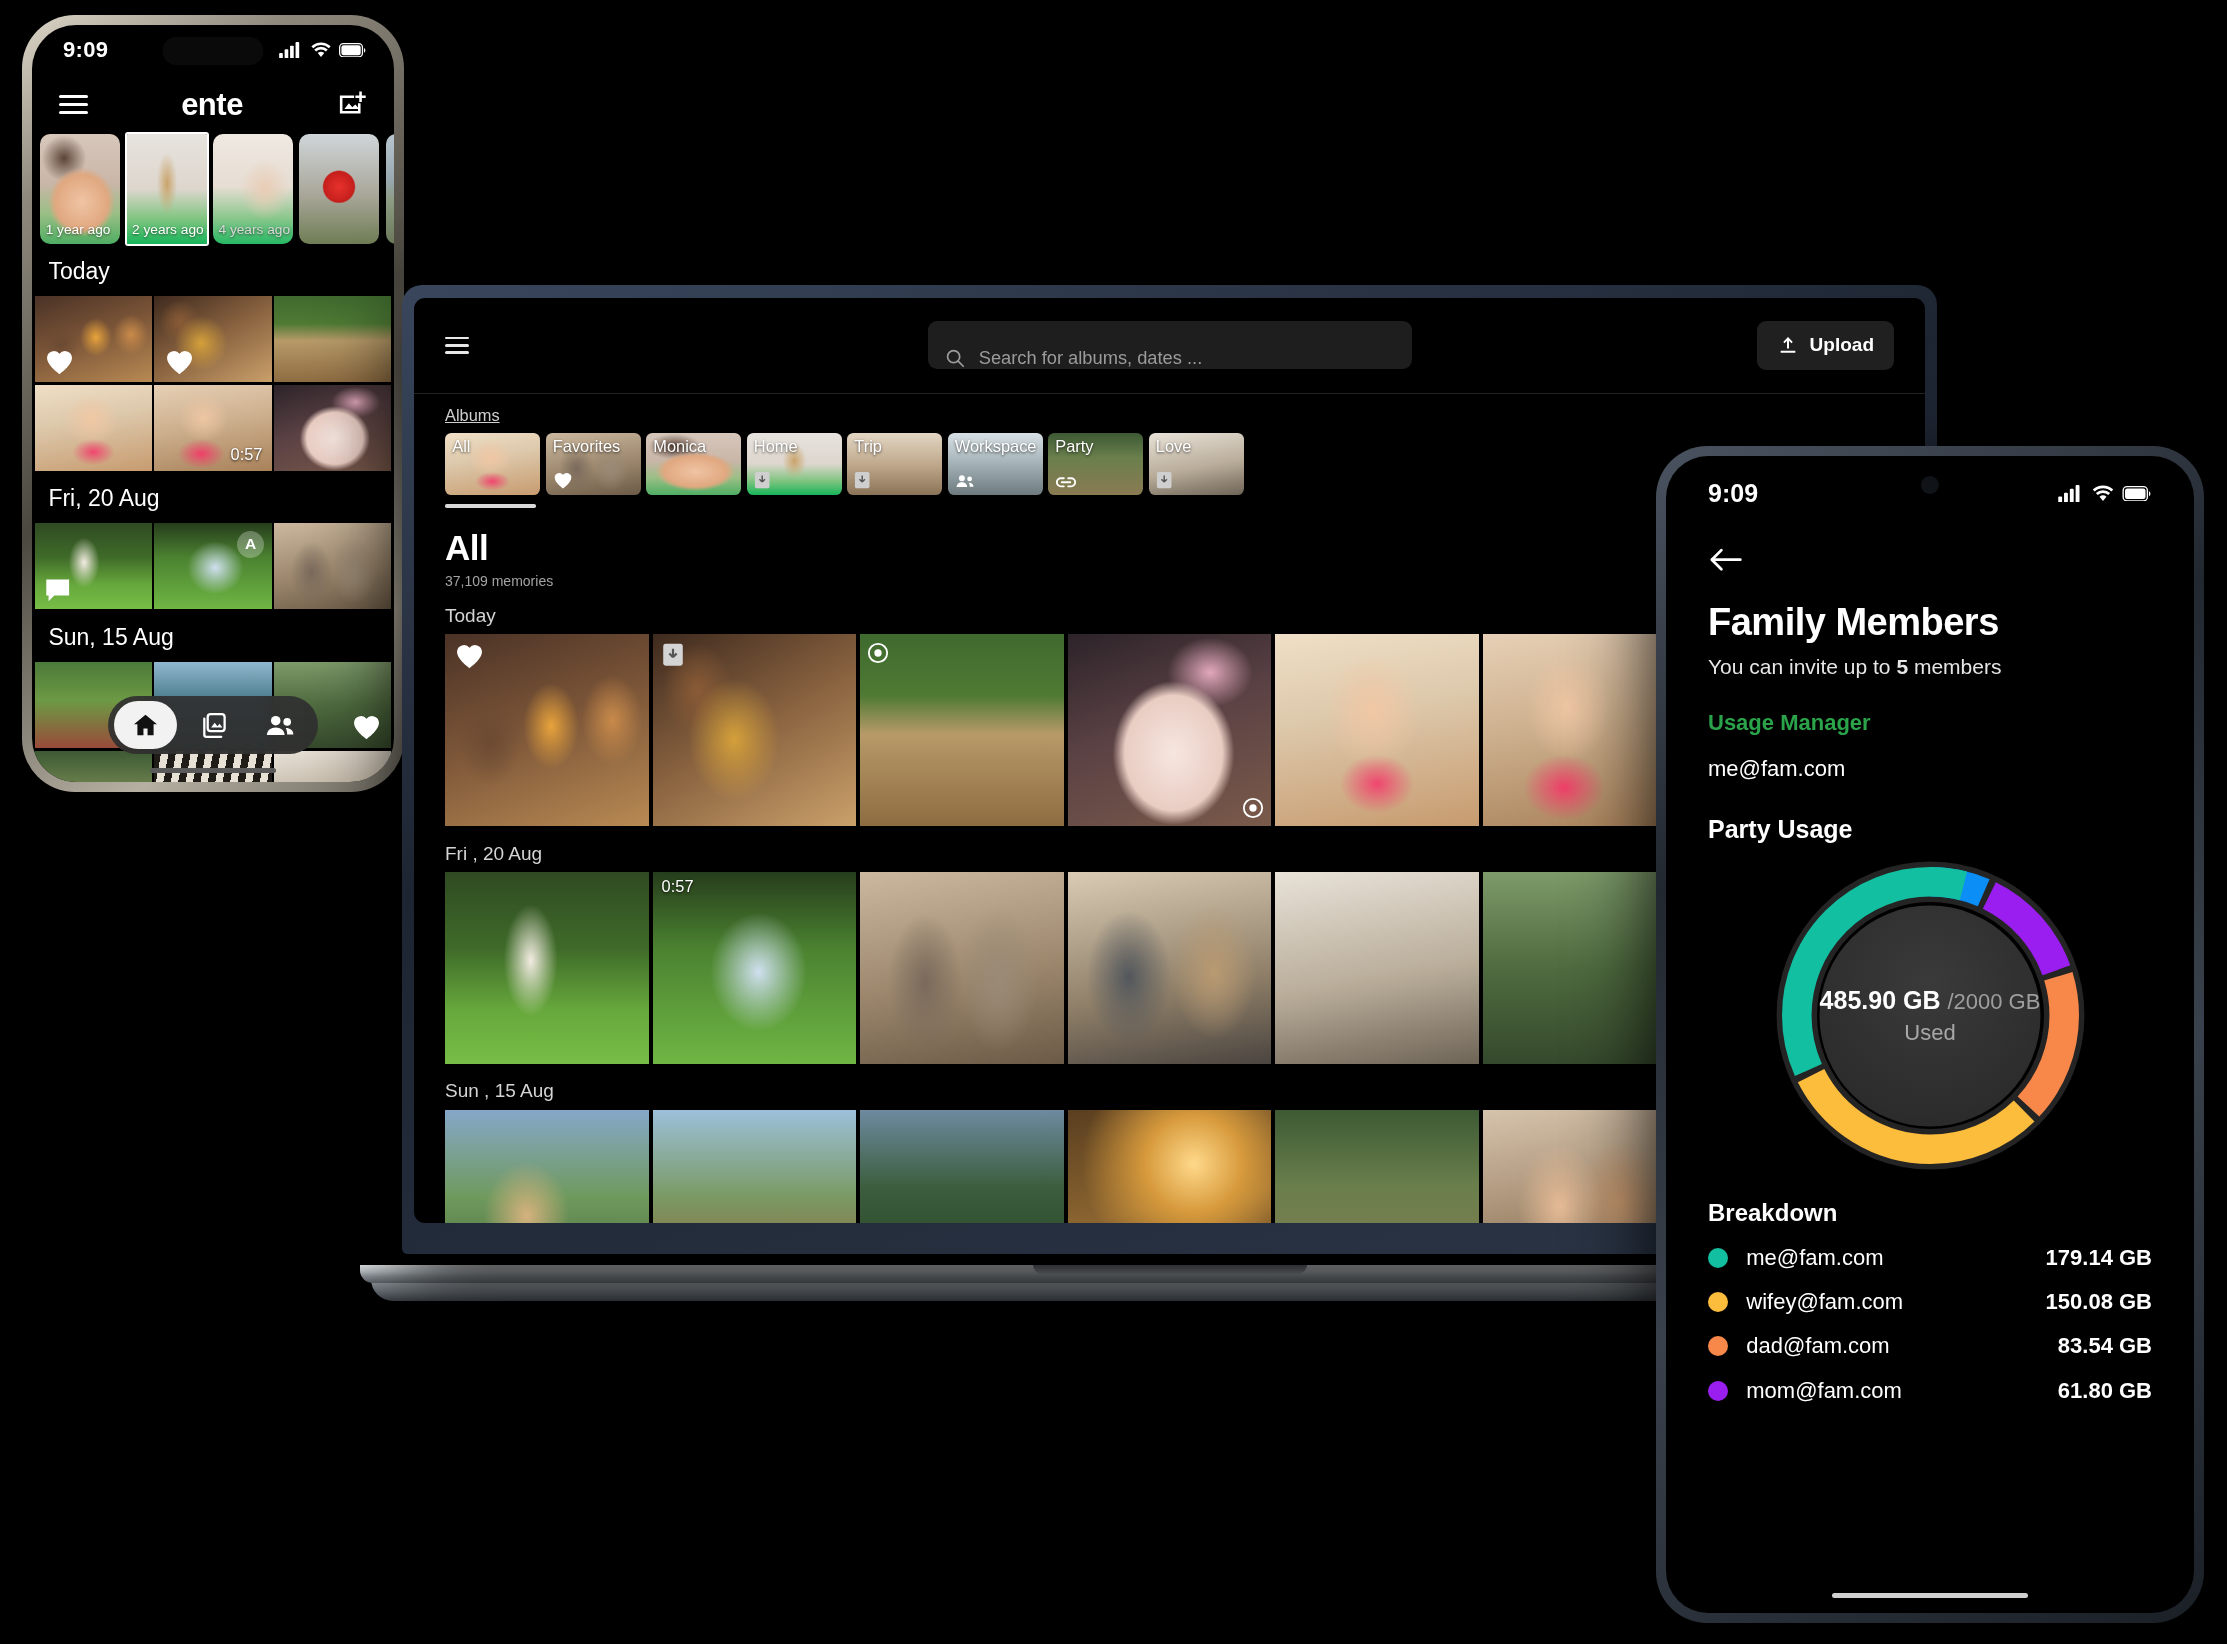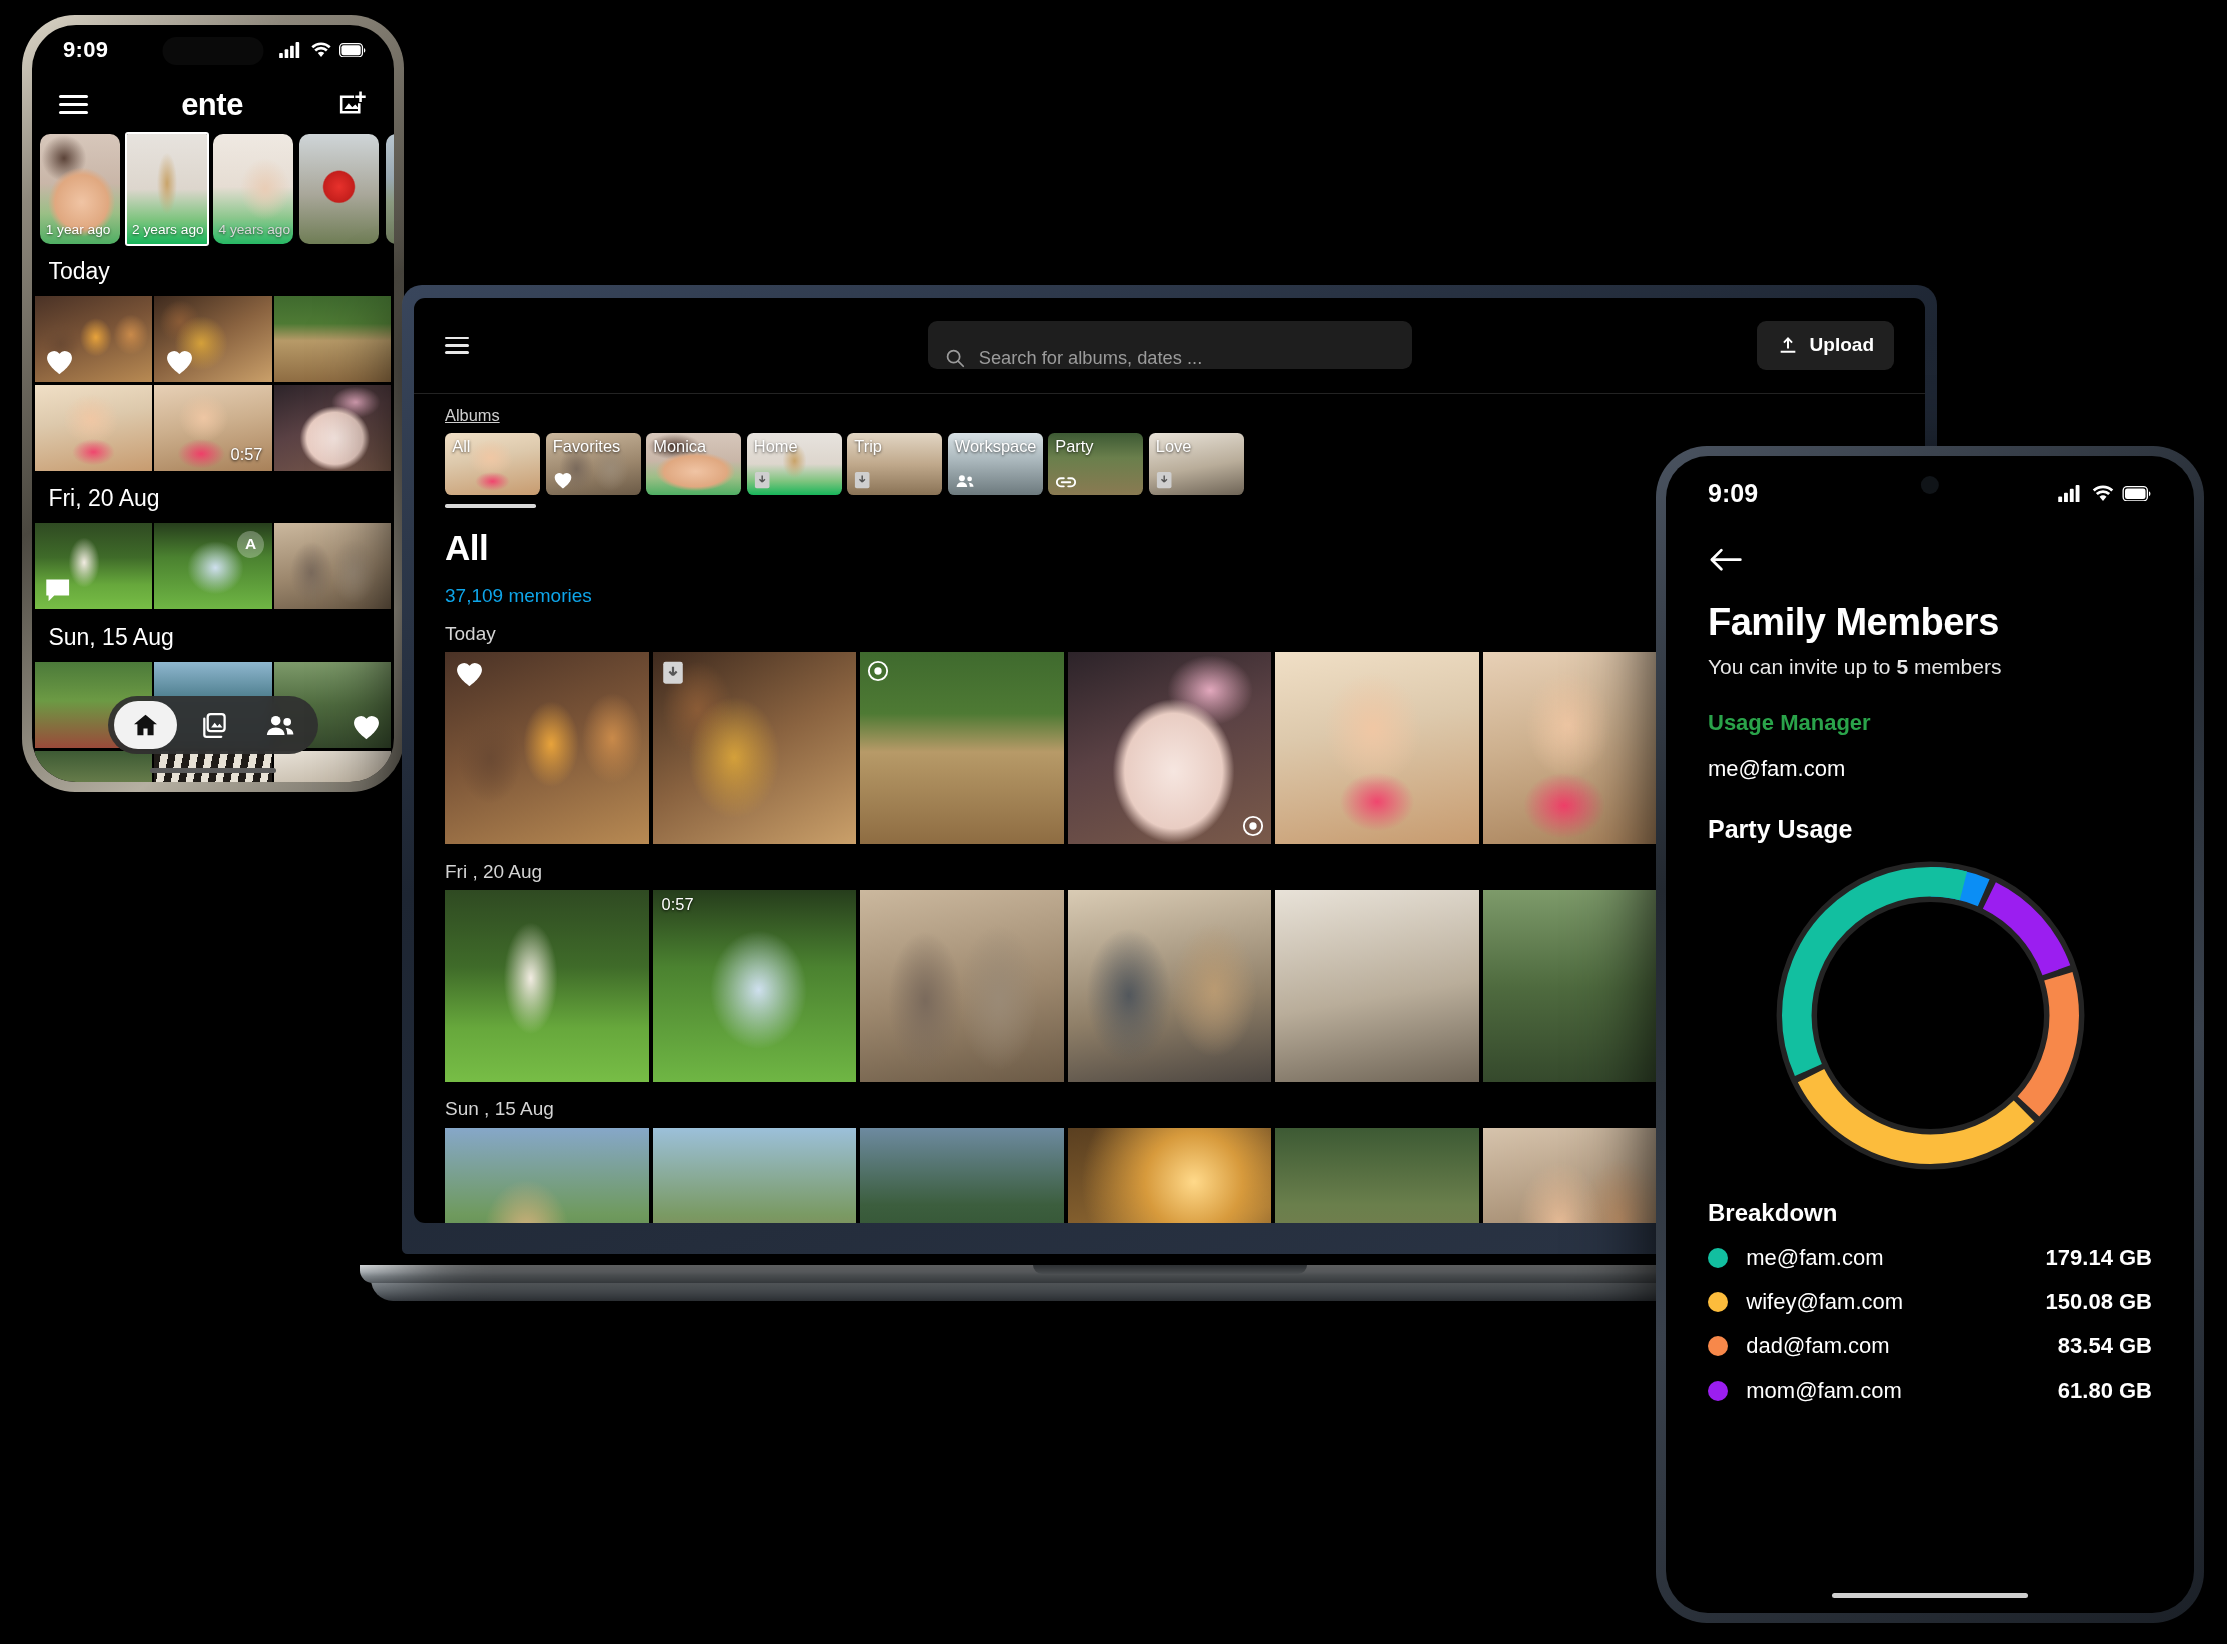--- a/index.html
+++ b/index.html
@@ -220,21 +220,21 @@
   }
   .album .an {
     position: absolute; left: 7.3px; top: 4.6px; color: #fff; font-size: 16.4px;
     text-shadow: 0 0.9px 2.7px rgba(0,0,0,.7); white-space: nowrap;
   }
   .album .ai { position:absolute; left: 7.3px; bottom: 5.5px; z-index:3; }
   .album-scroll { height: 3.7px; width: 91px; background: #d9d9d9; border-radius:1.8px; margin-top: 9.1px; }
 
   .all-h { padding: 20px 31px 0 31px; }
   .all-h .t { color:#fff; font-size: 35px; font-weight: 700; letter-spacing:-0.5px; }
-  .all-h .s { color:#0ea5e9; font-size: 19px; margin-top: 17px; }
+  .all-h .s { color:#a3a3a3; font-size: 14px; margin-top: 5px; }
   .lap-sec { color:#d4d4d4; font-size: 19px; padding: 16.4px 0 7.3px 31px; }
   .lgrid { display: grid; grid-template-columns: repeat(7, 1fr); gap: 3.7px; padding: 0 31px; }
   .lgrid .ph { height: 192px; }
 
   
   #phone-right {
     position: absolute; left: 1656px; top: 446px; width: 548px; height: 1177px;
     border-radius: 51px; padding: 10px;
     background: linear-gradient(150deg,#4a5360 0%,#222830 30%,#39414c 60%,#1b2027 100%);
     box-shadow: 0 27.4px 82px rgba(0,0,0,.9);
@@ -618,20 +618,27 @@
             <circle cx="50" cy="50" r="43" fill="none" stroke="#242424" stroke-width="13"></circle>
             <g transform="rotate(-90 50 50)" stroke-width="9.5" fill="none" stroke-linecap="butt">
 
               <circle cx="50" cy="50" r="43" stroke="#0b8ef5" stroke-dasharray="17.6 252.6" stroke-dashoffset="0"></circle>
               <circle cx="50" cy="50" r="43" stroke="#9b1ef0" stroke-dasharray="33.1 237.1" stroke-dashoffset="-19.6"></circle>
               <circle cx="50" cy="50" r="43" stroke="#f7884a" stroke-dasharray="45.0 225.2" stroke-dashoffset="-54.7"></circle>
               <circle cx="50" cy="50" r="43" stroke="#fcbc3c" stroke-dasharray="80.8 189.4" stroke-dashoffset="-101.7"></circle>
               <circle cx="50" cy="50" r="43" stroke="#12bfa0" stroke-dasharray="96.4 173.8" stroke-dashoffset="-184.5"></circle>
             </g>
           </svg>
+          <div class="donut-center">
+            <div class="dc-line1">
+              <span>485.90 GB</span>
+              <span class="tot">/2000 GB</span>
+            </div>
+            <div class="dc-line2">Used</div>
+          </div>
         </div>
       </div>
 
       <div class="bd-title">Breakdown</div>
 
       <div class="bd-row">
         <span class="dot" style="background:#12bfa0"></span>
         <span class="bd-name">me@fam.com</span>
         <span class="bd-val">179.14 GB</span>
       </div>

